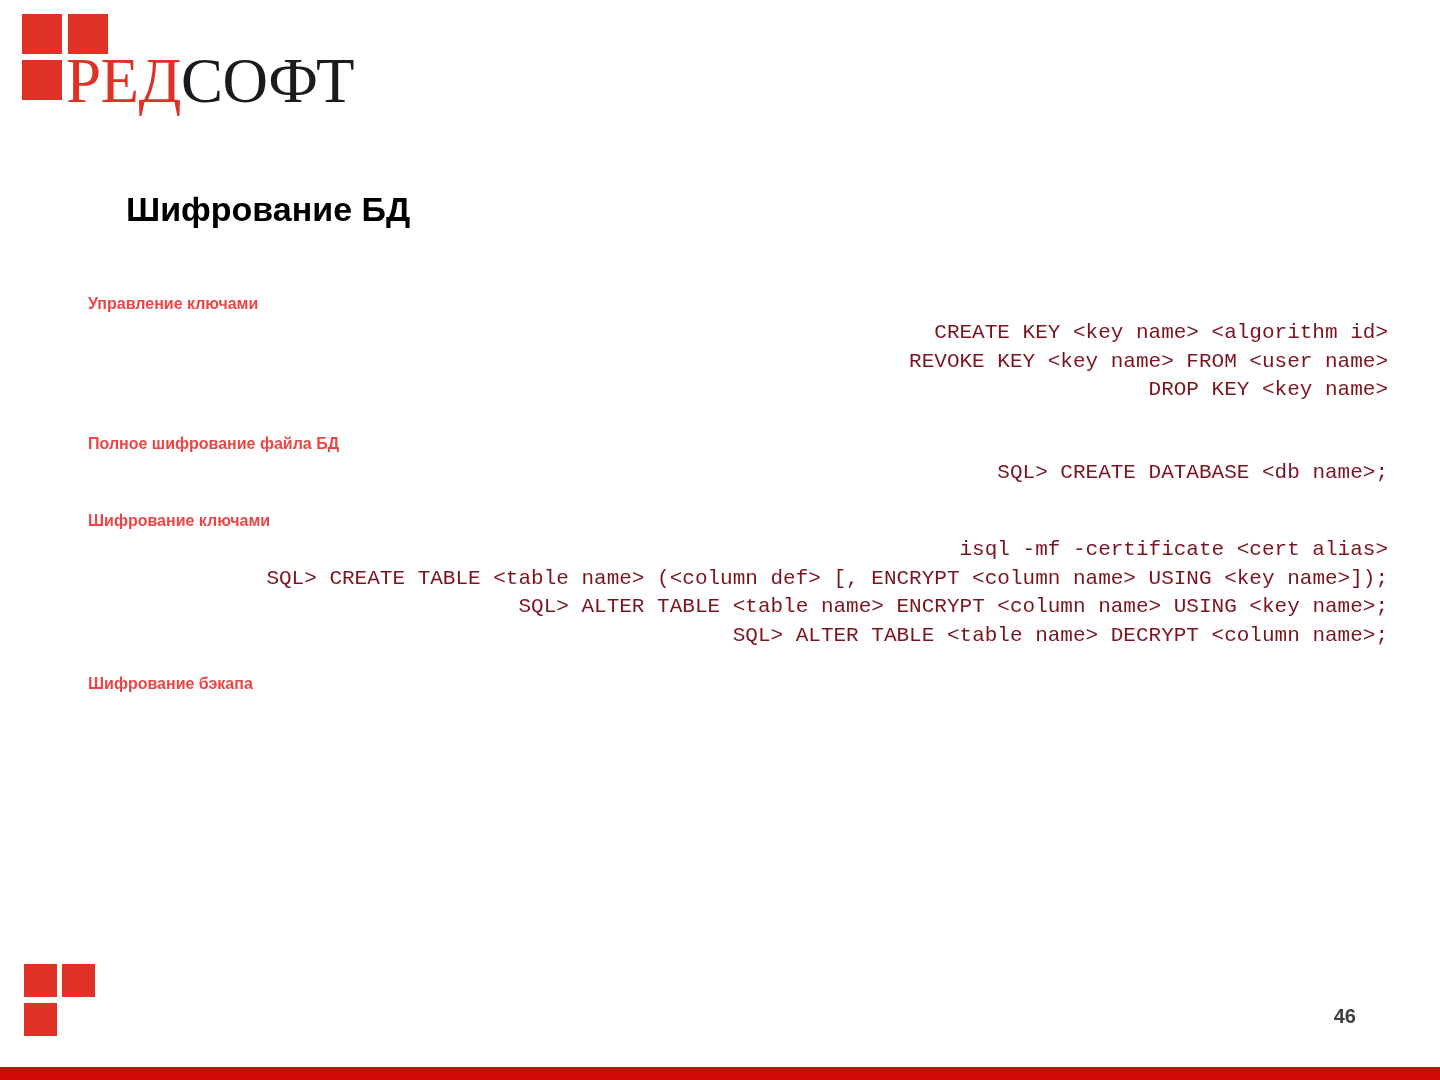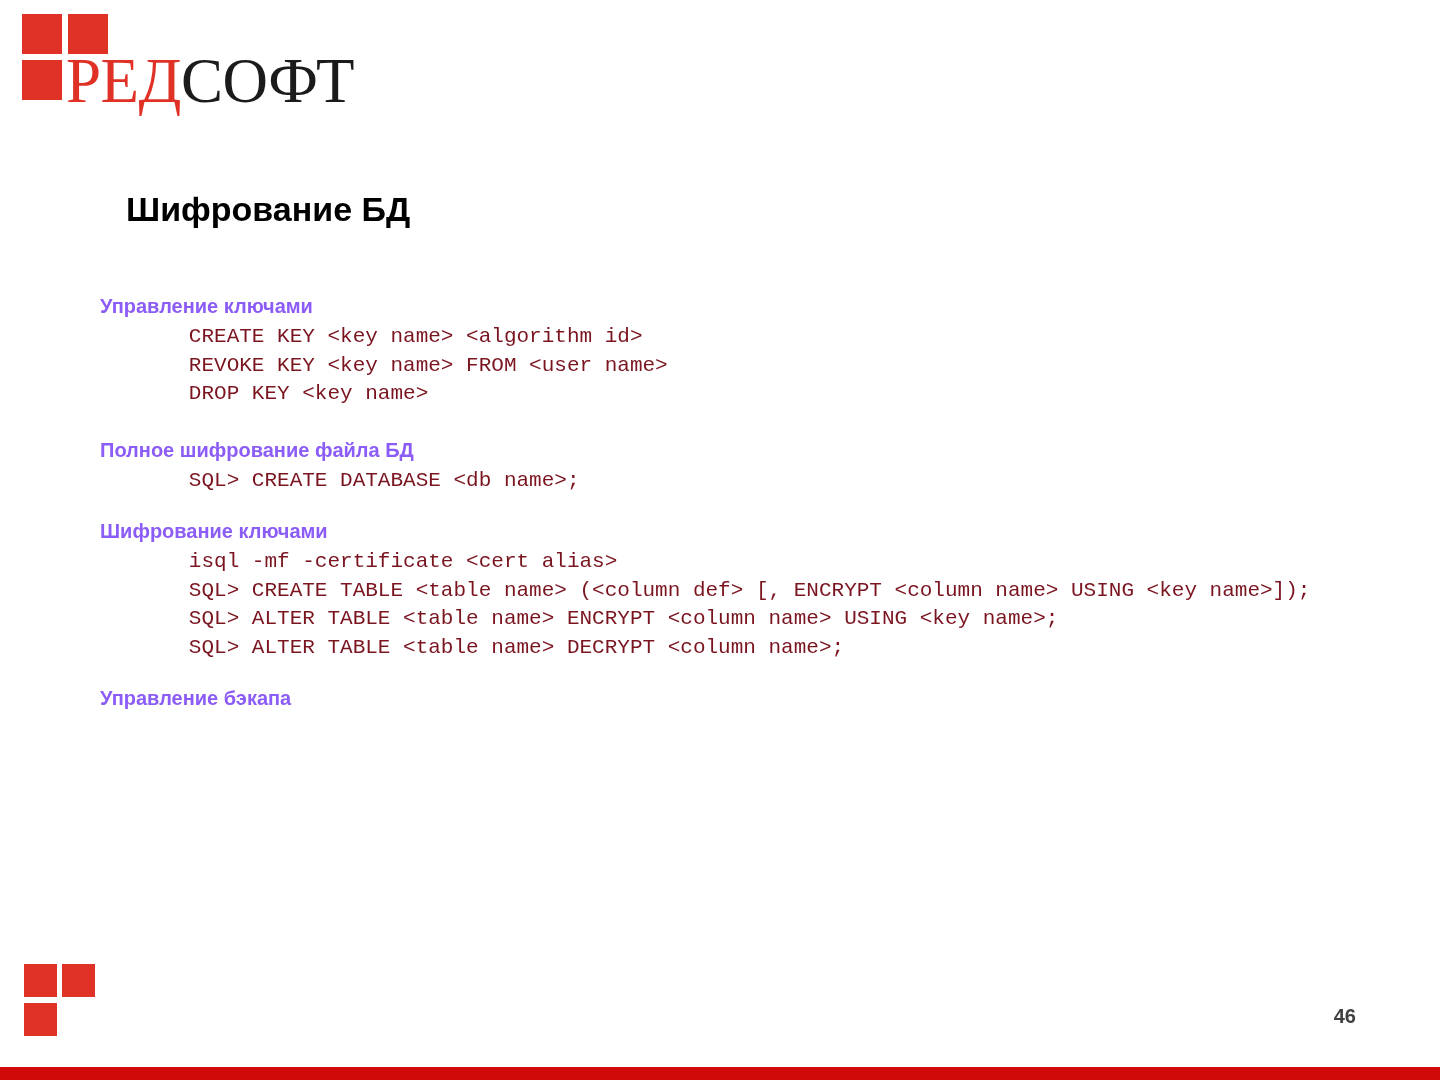--- a/index.html
+++ b/index.html
@@ -60,35 +60,36 @@
 
   
   .content {
     position: absolute;
     left: 88px;
     top: 296px;
     width: 1300px;
   }
   .section { margin-bottom: 0; }
   .section-heading {
-    font-size: 20px;
+    font-size: 16px;
     font-weight: bold;
-    color: #8b5cf6;
+    color: #ef4444;
     line-height: 1.0;
-    margin: 0 0 7px 12px;
+    margin: 0 0 7px 0;
     white-space: nowrap;
   }
   .code-block {
     font-family: "Liberation Mono", "DejaVu Sans Mono", monospace;
     font-size: 21px;
     line-height: 28.5px;
     color: #7a1520;
     white-space: pre-wrap;
     word-break: normal;
     margin: 0;
+    text-align: right;
   }
   .code-line { display: block; }
   .gap-large { height: 31px; }
   .gap-small { height: 26px; }
 
   
   .logo-footer {
     position: absolute;
     left: 22px;
     bottom: 44px;
@@ -145,21 +146,21 @@
   <div class="gap-small"></div>
 
   <div class="section">
     <div class="section-heading">Шифрование ключами</div>
     <pre class="code-block"><span class="code-line">        isql -mf -certificate &lt;cert alias&gt;</span><span class="code-line">        SQL&gt; CREATE TABLE &lt;table name&gt; (&lt;column def&gt; [, ENCRYPT &lt;column name&gt; USING &lt;key name&gt;]);</span><span class="code-line">        SQL&gt; ALTER TABLE &lt;table name&gt; ENCRYPT &lt;column name&gt; USING &lt;key name&gt;;</span><span class="code-line">        SQL&gt; ALTER TABLE &lt;table name&gt; DECRYPT &lt;column name&gt;;</span></pre>
   </div>
 
   <div class="gap-small"></div>
 
   <div class="section">
-    <div class="section-heading">Управление бэкапа</div>
+    <div class="section-heading">Шифрование бэкапа</div>
   </div>
 
 </div>
 
 <div class="logo-footer">
   <div class="logo-sq tl"></div>
   <div class="logo-sq tr"></div>
   <div class="logo-sq bl"></div>
 </div>
 

